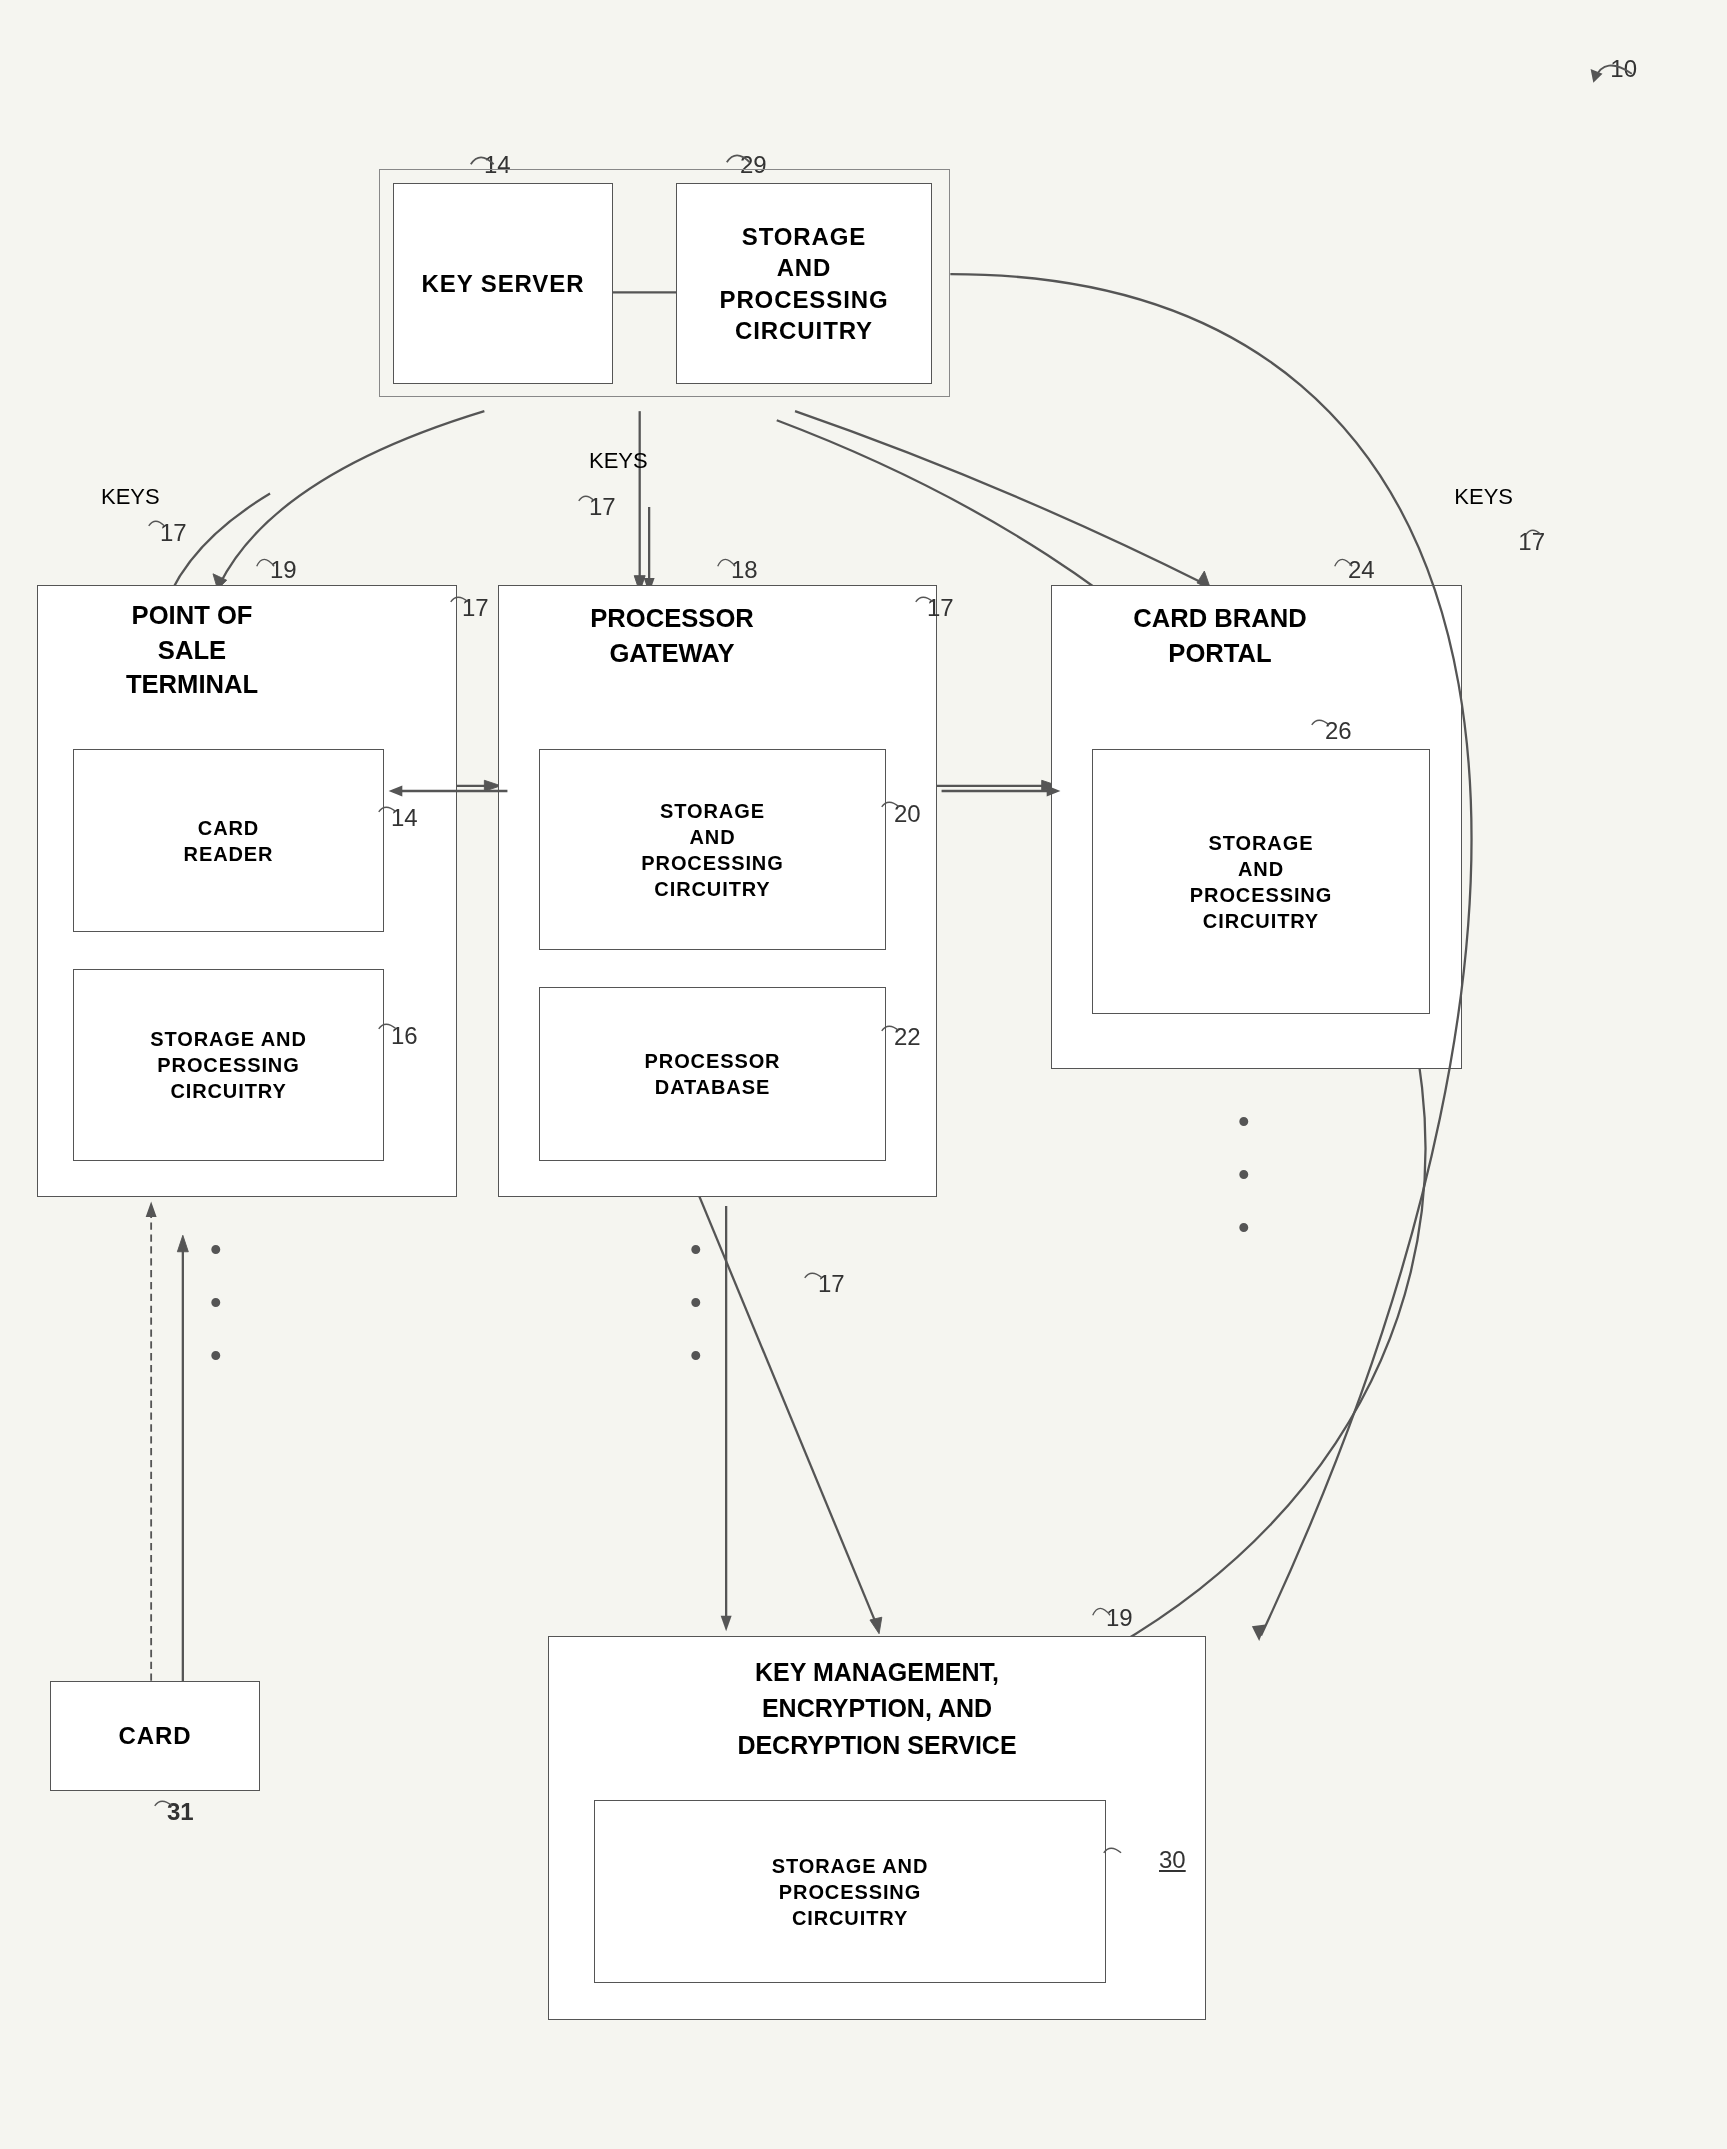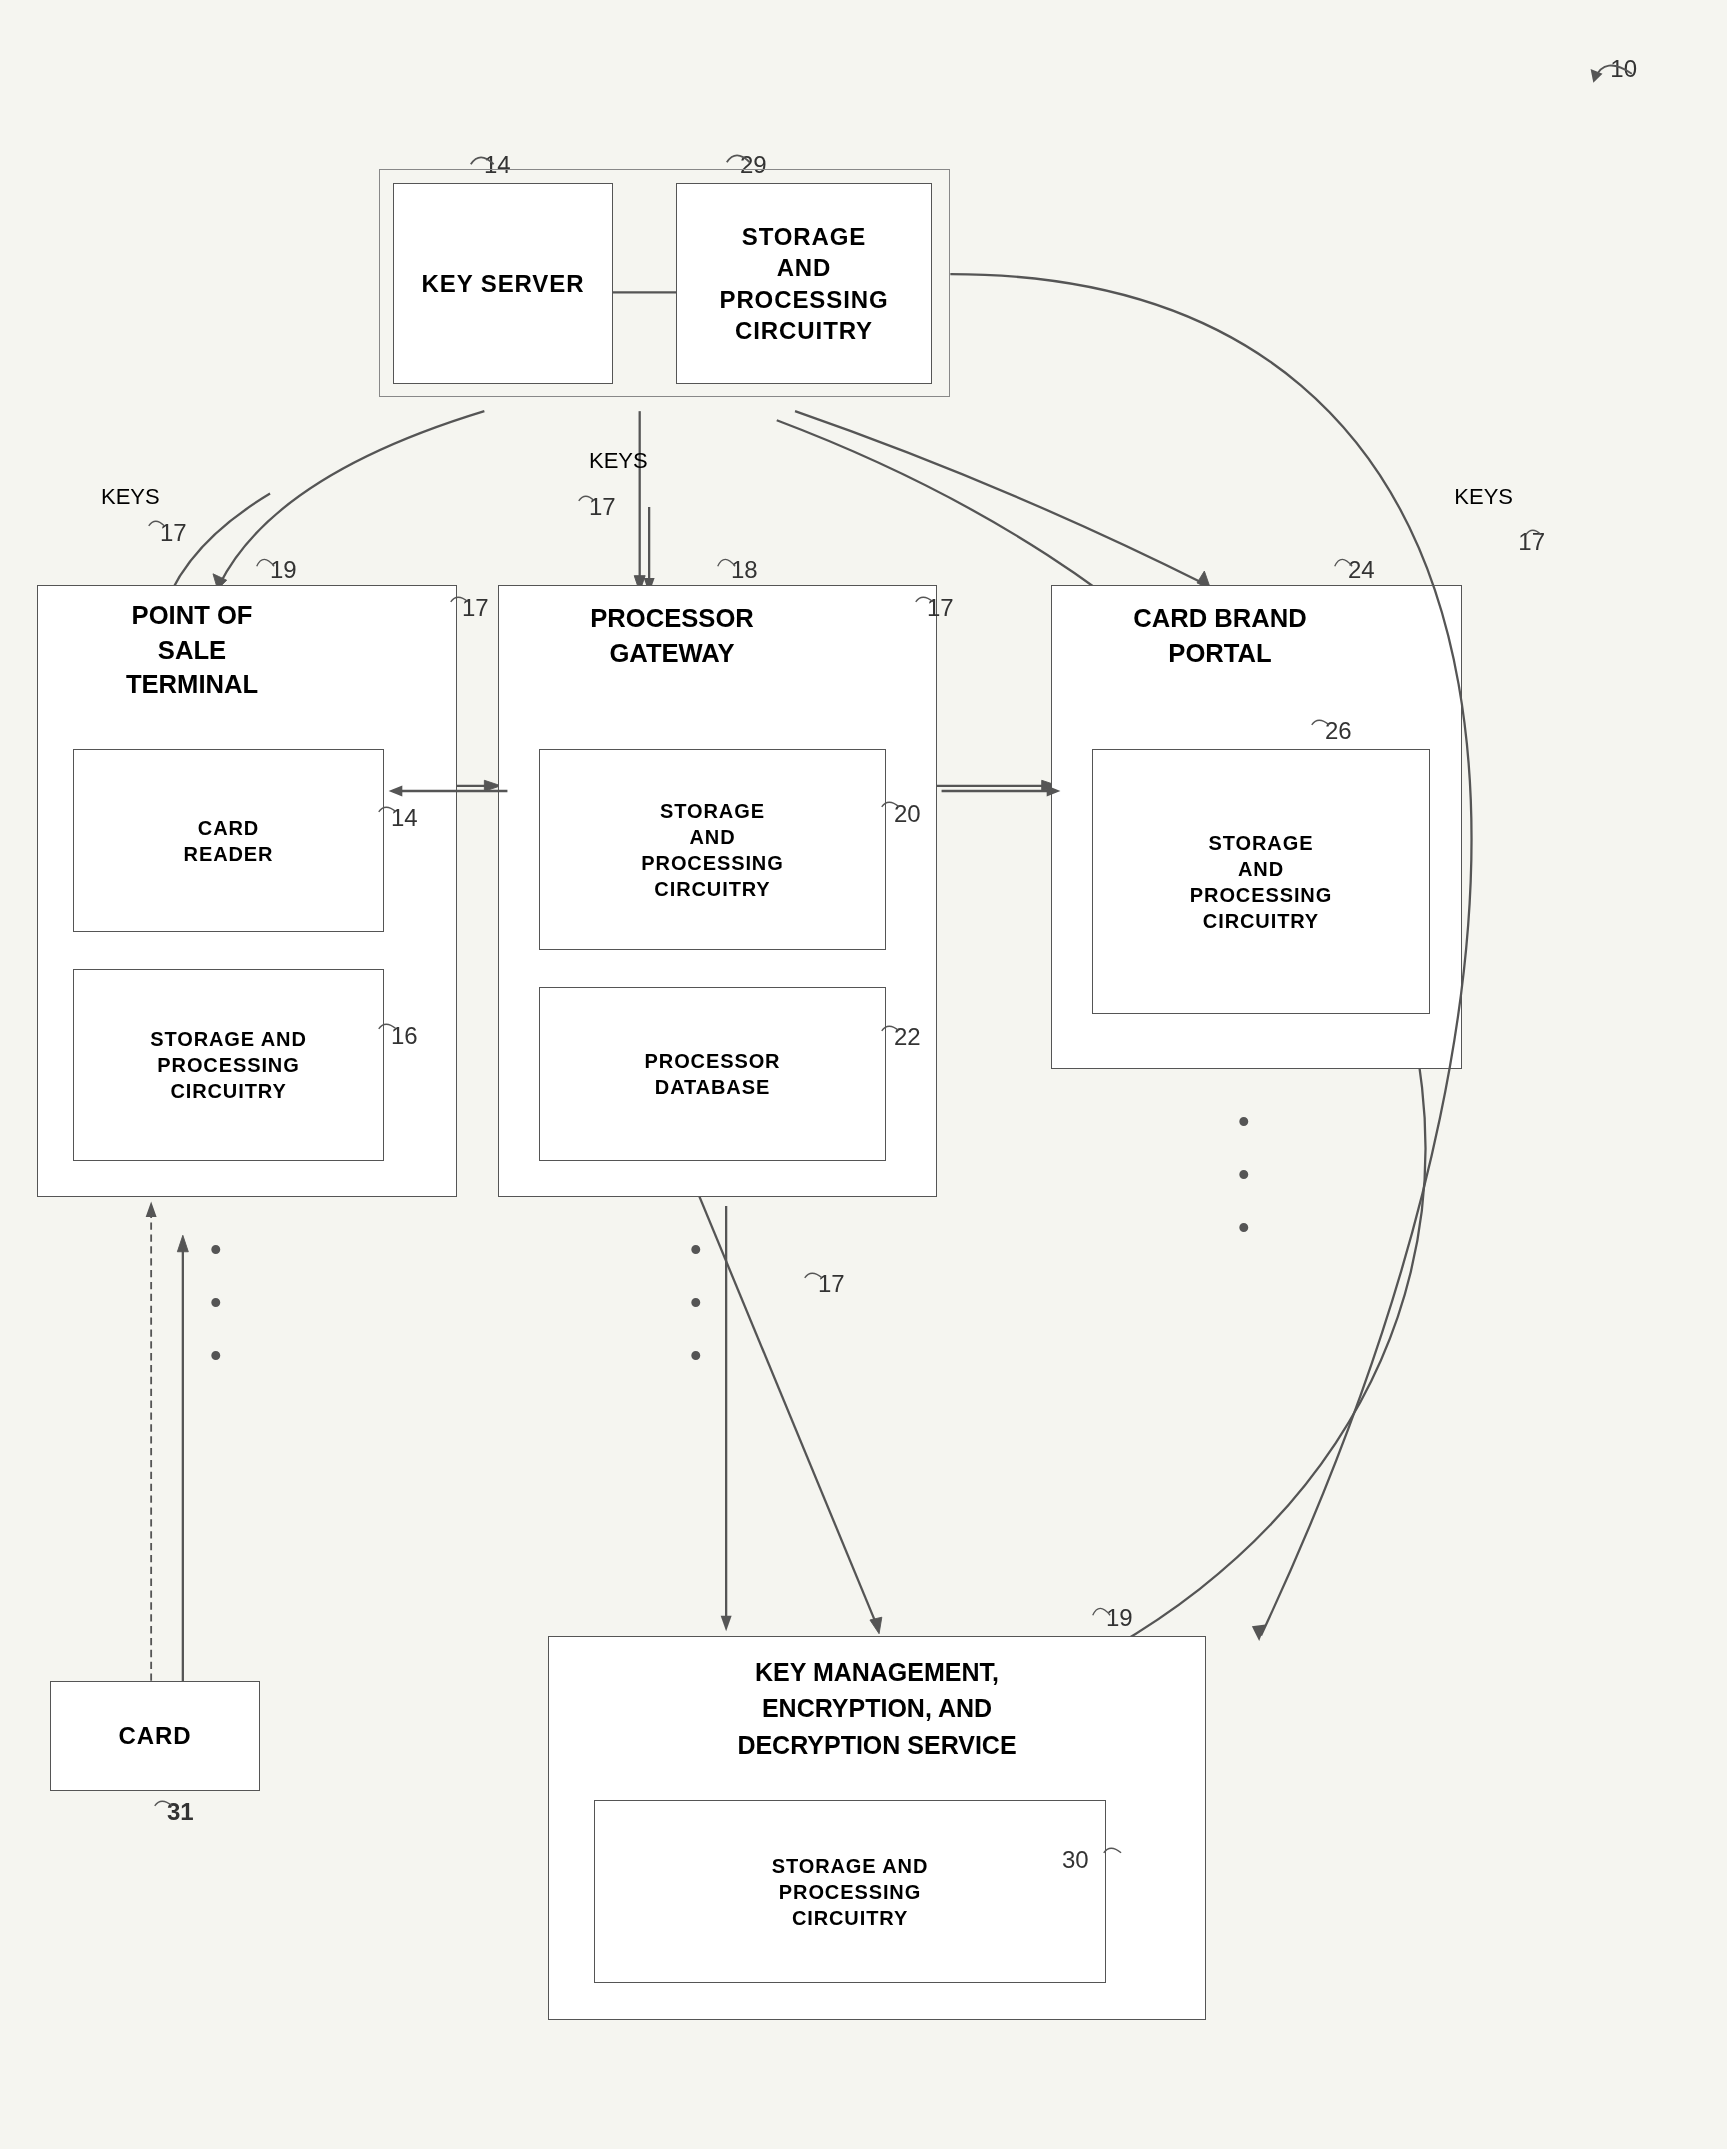--- a/index.html
+++ b/index.html
@@ -294,21 +294,21 @@
 
   <span class="ref-num" style="left:1106px; top:1604px;">19</span>
   <svg style="position:absolute; left:1090px; top:1597px; width:27.4px; height:27.4px;" viewBox="0 0 30 30" width="27.4" height="27.4">
     <path d="M 22 20 Q 10 5 3 20" stroke="#555" stroke-width="1.5" fill="none"></path>
   </svg>
 
   <div class="box-inner" style="left: 594px; top: 1800px; width: 512px; height: 183px;">
     <span>STORAGE AND<br>PROCESSING<br>CIRCUITRY</span>
   </div>
 
-  <span class="ref-num" style="left:1062px; top:1846px;">30</span>
+  <span class="ref-num" style="left:1159px; top:1846px;text-decoration:underline;">30</span>
   <svg style="position:absolute; left:1101px; top:1839px; width:27.4px; height:23px;" viewBox="0 0 30 25" width="27.4" height="23">
     <path d="M 22 15 Q 10 5 3 15" stroke="#555" stroke-width="1.5" fill="none"></path>
   </svg>
 
   <div class="box" style="left: 50px; top: 1681px; width: 210px; height: 110px;">
     <span>CARD</span>
   </div>
 
   <span class="ref-num" style="left:167px; top:1798px;font-weight:bold;">31</span>
   <svg style="position:absolute; left:152px; top:1792px; width:27.4px; height:23px;" viewBox="0 0 30 25" width="27.4" height="23">

